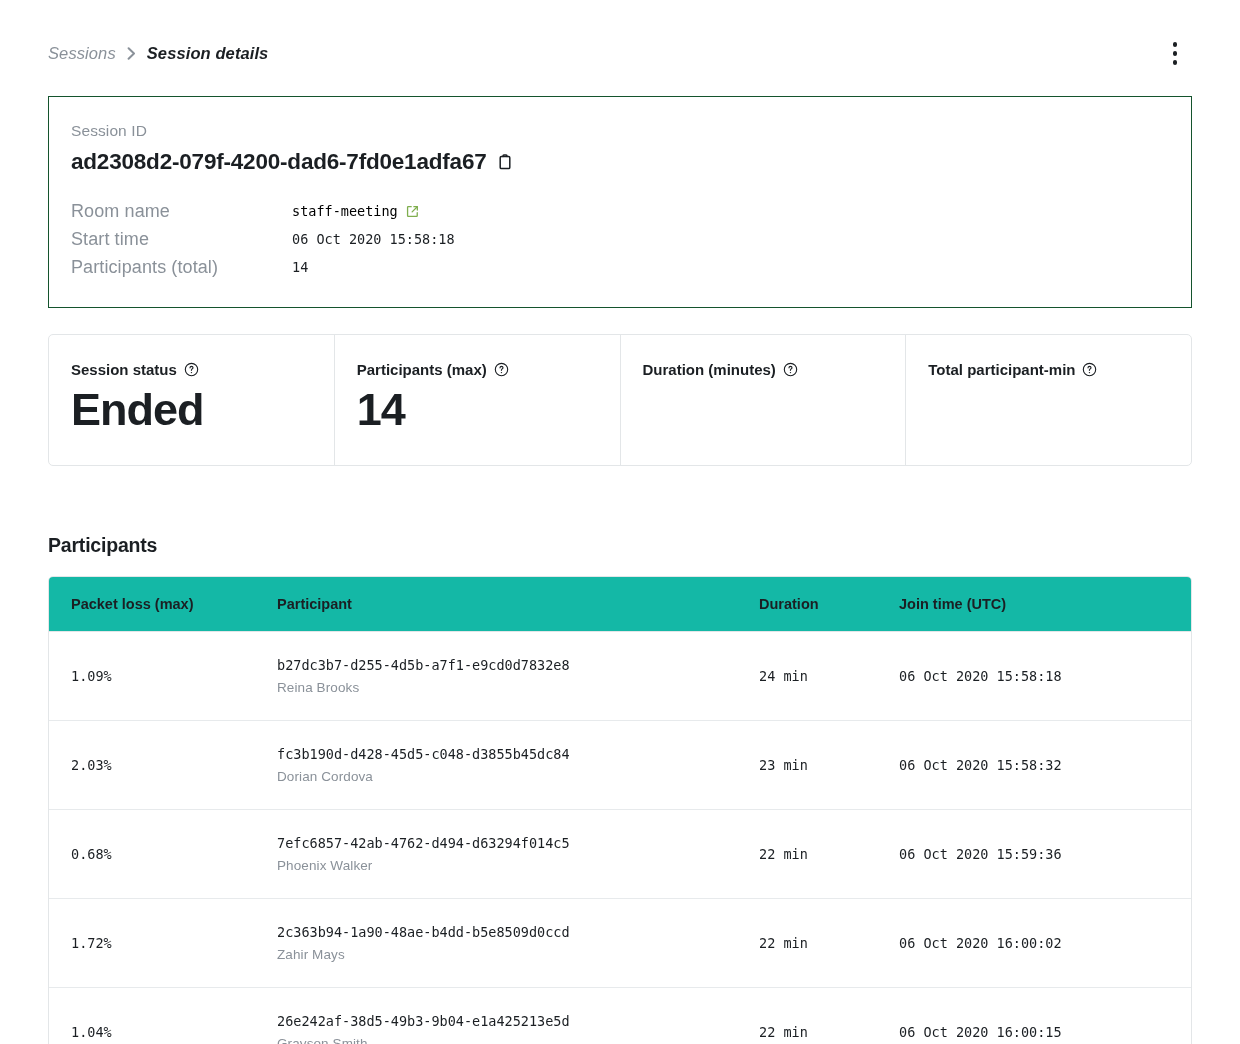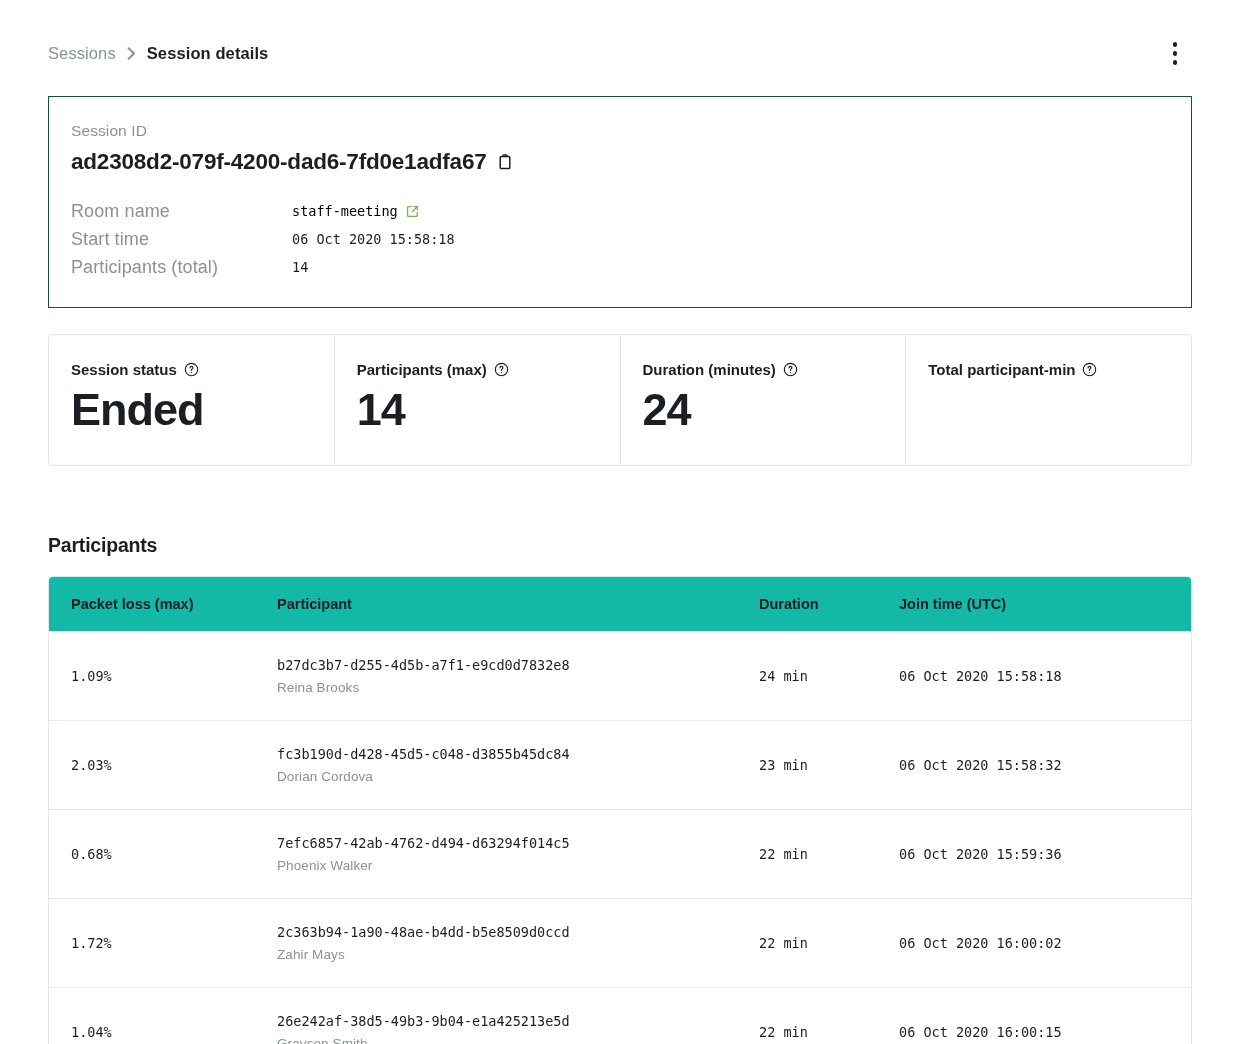--- a/index.html
+++ b/index.html
@@ -12,20 +12,21 @@
     overflow: hidden;
   }
   .page { width: 1240px; height: 1044px; position: relative; padding: 0 48px; }
 
   
   .topbar {
     display: flex;
     align-items: center;
     height: 96px;
     padding-top: 11px;
+    font-style: italic;
   }
   .crumb {
     font-size: 16.5px;
     color: #8a9199;
     letter-spacing: 0.1px;
   }
   .crumb-sep {
     margin: 0 11px;
     color: #6b737b;
     font-size: 13px;
@@ -283,21 +284,20 @@
       <div class="stat-label-row">
         <span>Duration (minutes)</span>
         <span class="help-icon">
           <svg width="15" height="15" viewBox="0 0 16 16" fill="none" aria-hidden="true">
             <circle cx="8" cy="8" r="6.6" stroke="#1b1f23" stroke-width="1.2"></circle>
             <path d="M6.4 6.2c0-.9.7-1.5 1.6-1.5s1.6.6 1.6 1.4c0 .8-.5 1.1-1.1 1.5-.4.3-.6.5-.6 1v.3" stroke="#1b1f23" stroke-width="1.2" stroke-linecap="round"></path>
             <circle cx="7.95" cy="11.3" r="0.75" fill="#1b1f23"></circle>
           </svg>
         </span>
       </div>
-      <div class="stat-value">24</div>
     </div>
 
     <div class="stat">
       <div class="stat-label-row">
         <span>Total participant-min</span>
         <span class="help-icon">
           <svg width="15" height="15" viewBox="0 0 16 16" fill="none" aria-hidden="true">
             <circle cx="8" cy="8" r="6.6" stroke="#1b1f23" stroke-width="1.2"></circle>
             <path d="M6.4 6.2c0-.9.7-1.5 1.6-1.5s1.6.6 1.6 1.4c0 .8-.5 1.1-1.1 1.5-.4.3-.6.5-.6 1v.3" stroke="#1b1f23" stroke-width="1.2" stroke-linecap="round"></path>
             <circle cx="7.95" cy="11.3" r="0.75" fill="#1b1f23"></circle>

